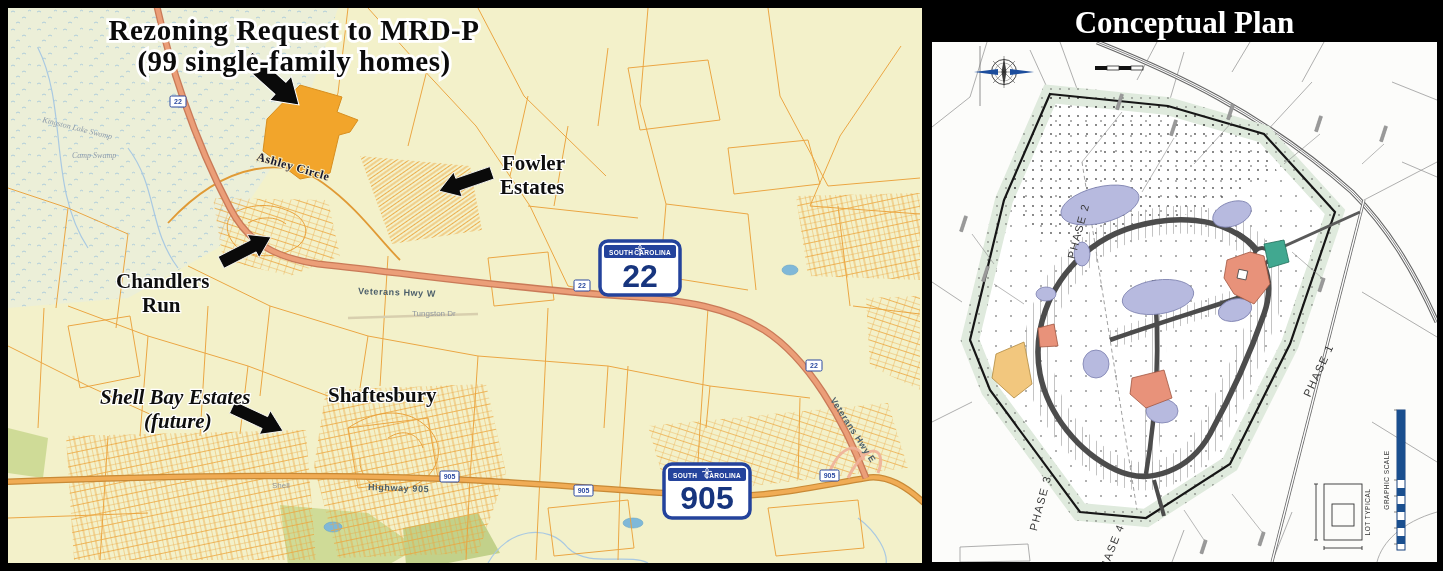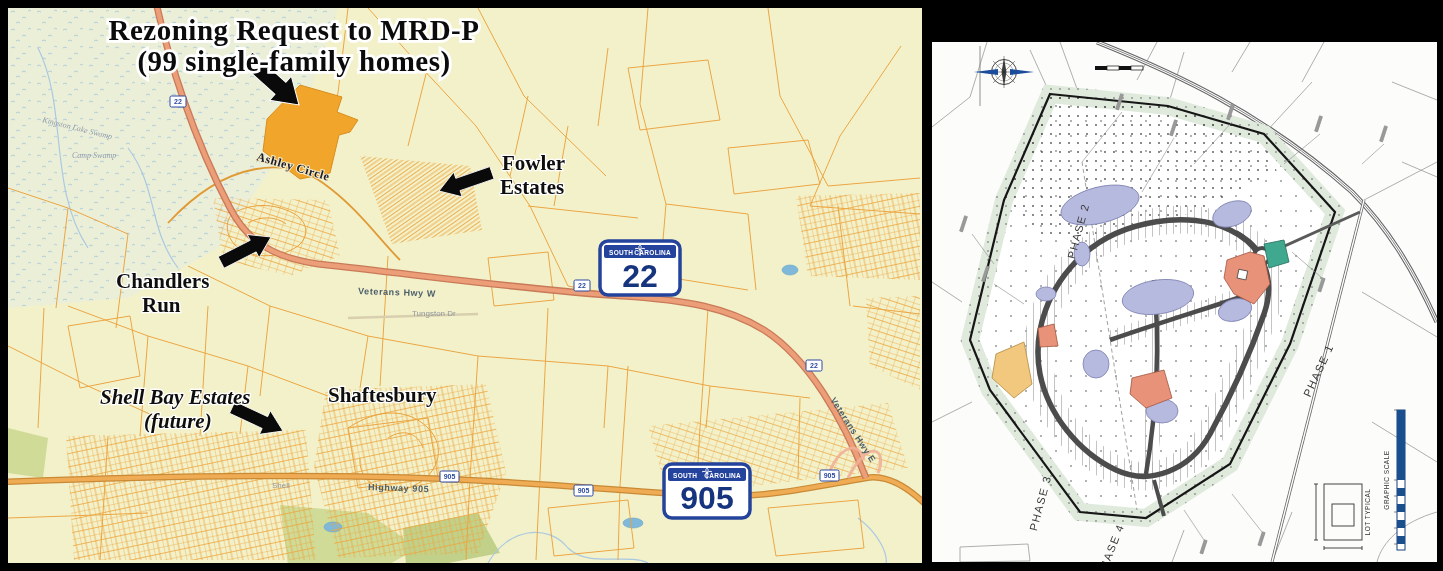--- a/index.html
+++ b/index.html
@@ -176,20 +176,21 @@
       <text class="t-place" x="134" y="304">Run</text>
       <text class="t-place-i" x="92" y="396">Shell Bay Estates</text>
       <text class="t-place-i" x="136" y="420">(future)</text>
       <text class="t-place" x="320" y="394">Shaftesbury</text>
 
       <text class="t-title" x="286" y="32" text-anchor="middle">Rezoning Request to MRD-P</text>
       <text class="t-title" x="286" y="63" text-anchor="middle">(99 single-family homes)</text>
     </svg>
   </div>
 
+  <div id="plan-title">Conceptual Plan</div>
 
   <div id="plan-panel">
     <svg width="505" height="520" viewBox="0 0 505 520">
       <defs>
         <pattern id="dots" width="9" height="9" patternUnits="userSpaceOnUse">
           <circle cx="2" cy="2" r="0.9" fill="#333"></circle>
         </pattern>
         <pattern id="dotsSparse" width="15" height="15" patternUnits="userSpaceOnUse">
           <circle cx="4" cy="4" r="1" fill="#444"></circle>
         </pattern>

